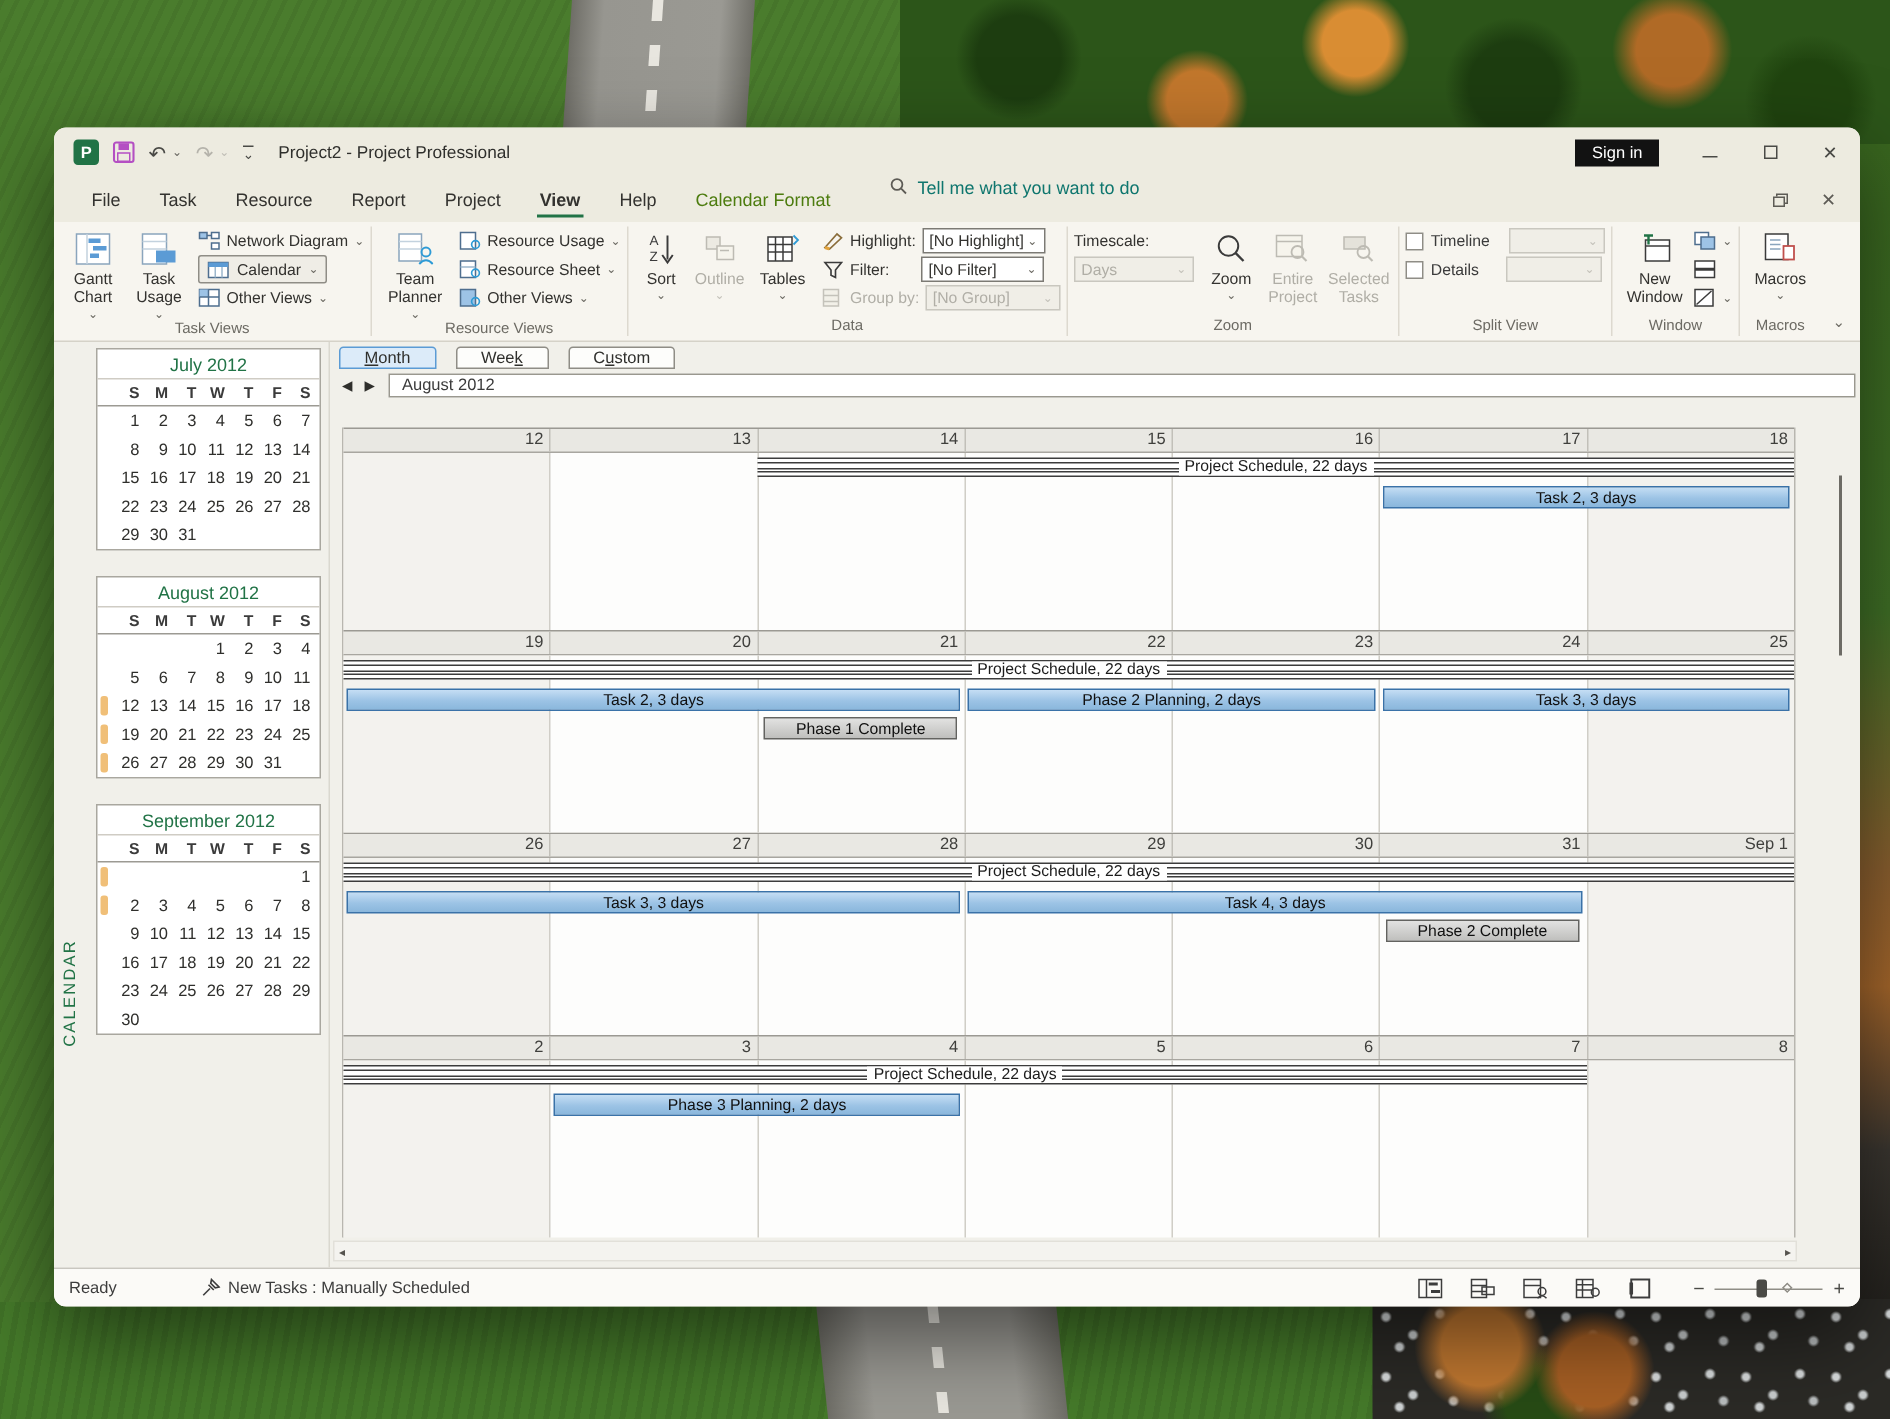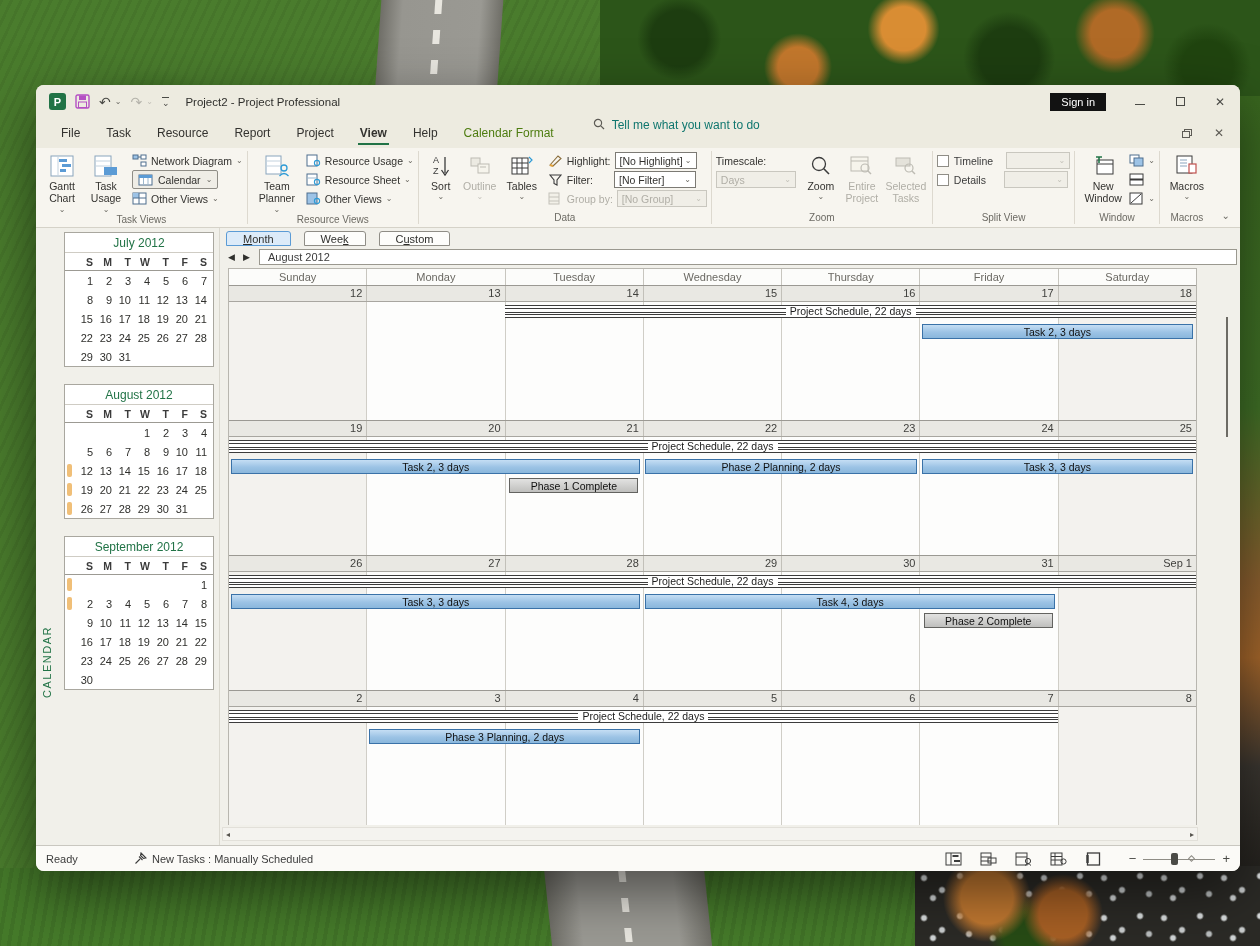--- a/index.html
+++ b/index.html
@@ -767,29 +767,20 @@
       <div class="cal-tabs">
           <div class="cal-tab active"><u>M</u>onth</div>
           <div class="cal-tab">Wee<u>k</u></div>
           <div class="cal-tab">C<u>u</u>stom</div>
         </div>
       <div class="cal-nav">
         <div class="nav-btn">◀</div>
         <div class="nav-btn">▶</div>
         <div class="nav-label">August 2012</div>
       </div>
-      <div class="dayhdr">
-          <div>Sunday</div>
-          <div>Monday</div>
-          <div>Tuesday</div>
-          <div>Wednesday</div>
-          <div>Thursday</div>
-          <div>Friday</div>
-          <div>Saturday</div>
-        </div>
       <div class="cal-grid">
           <div class="cal-week-row">
             <div class="datestrip">
               <div>12</div>
               <div>13</div>
               <div>14</div>
               <div>15</div>
               <div>16</div>
               <div>17</div>
               <div>18</div>

